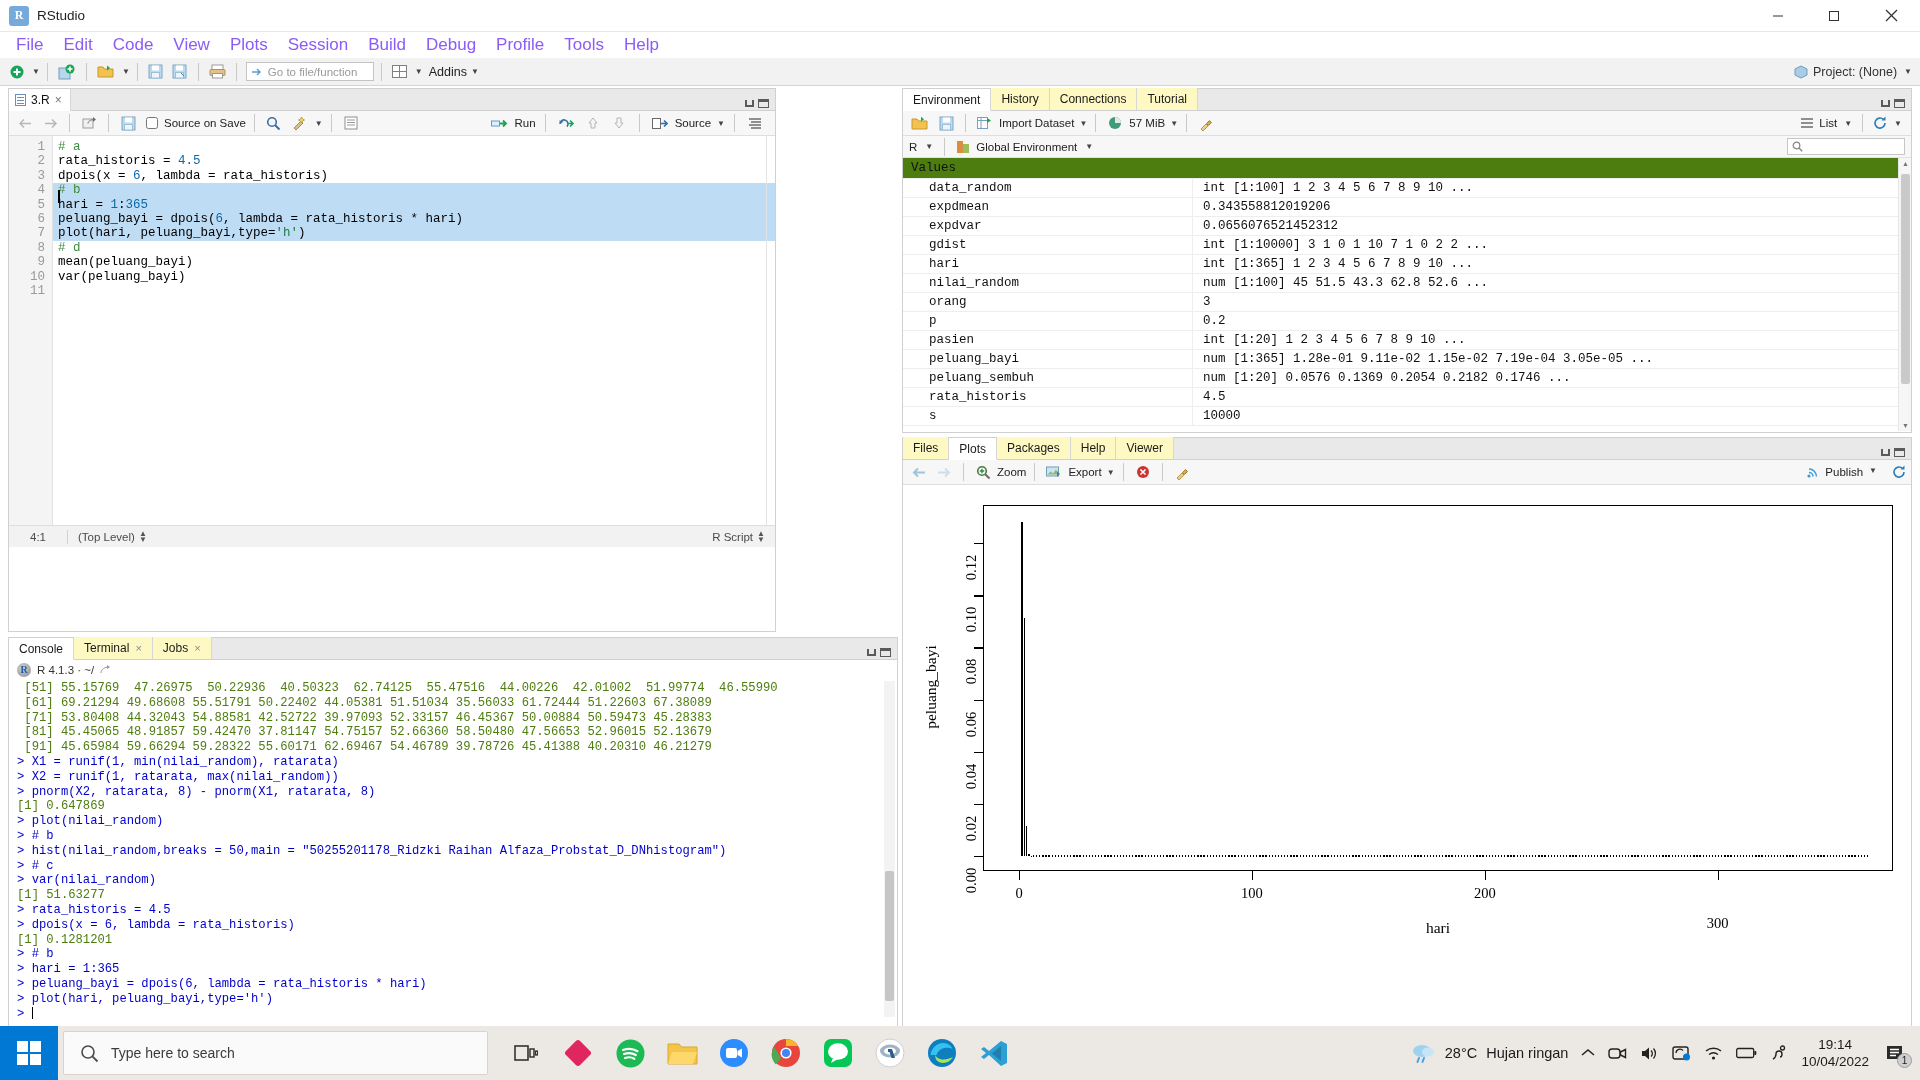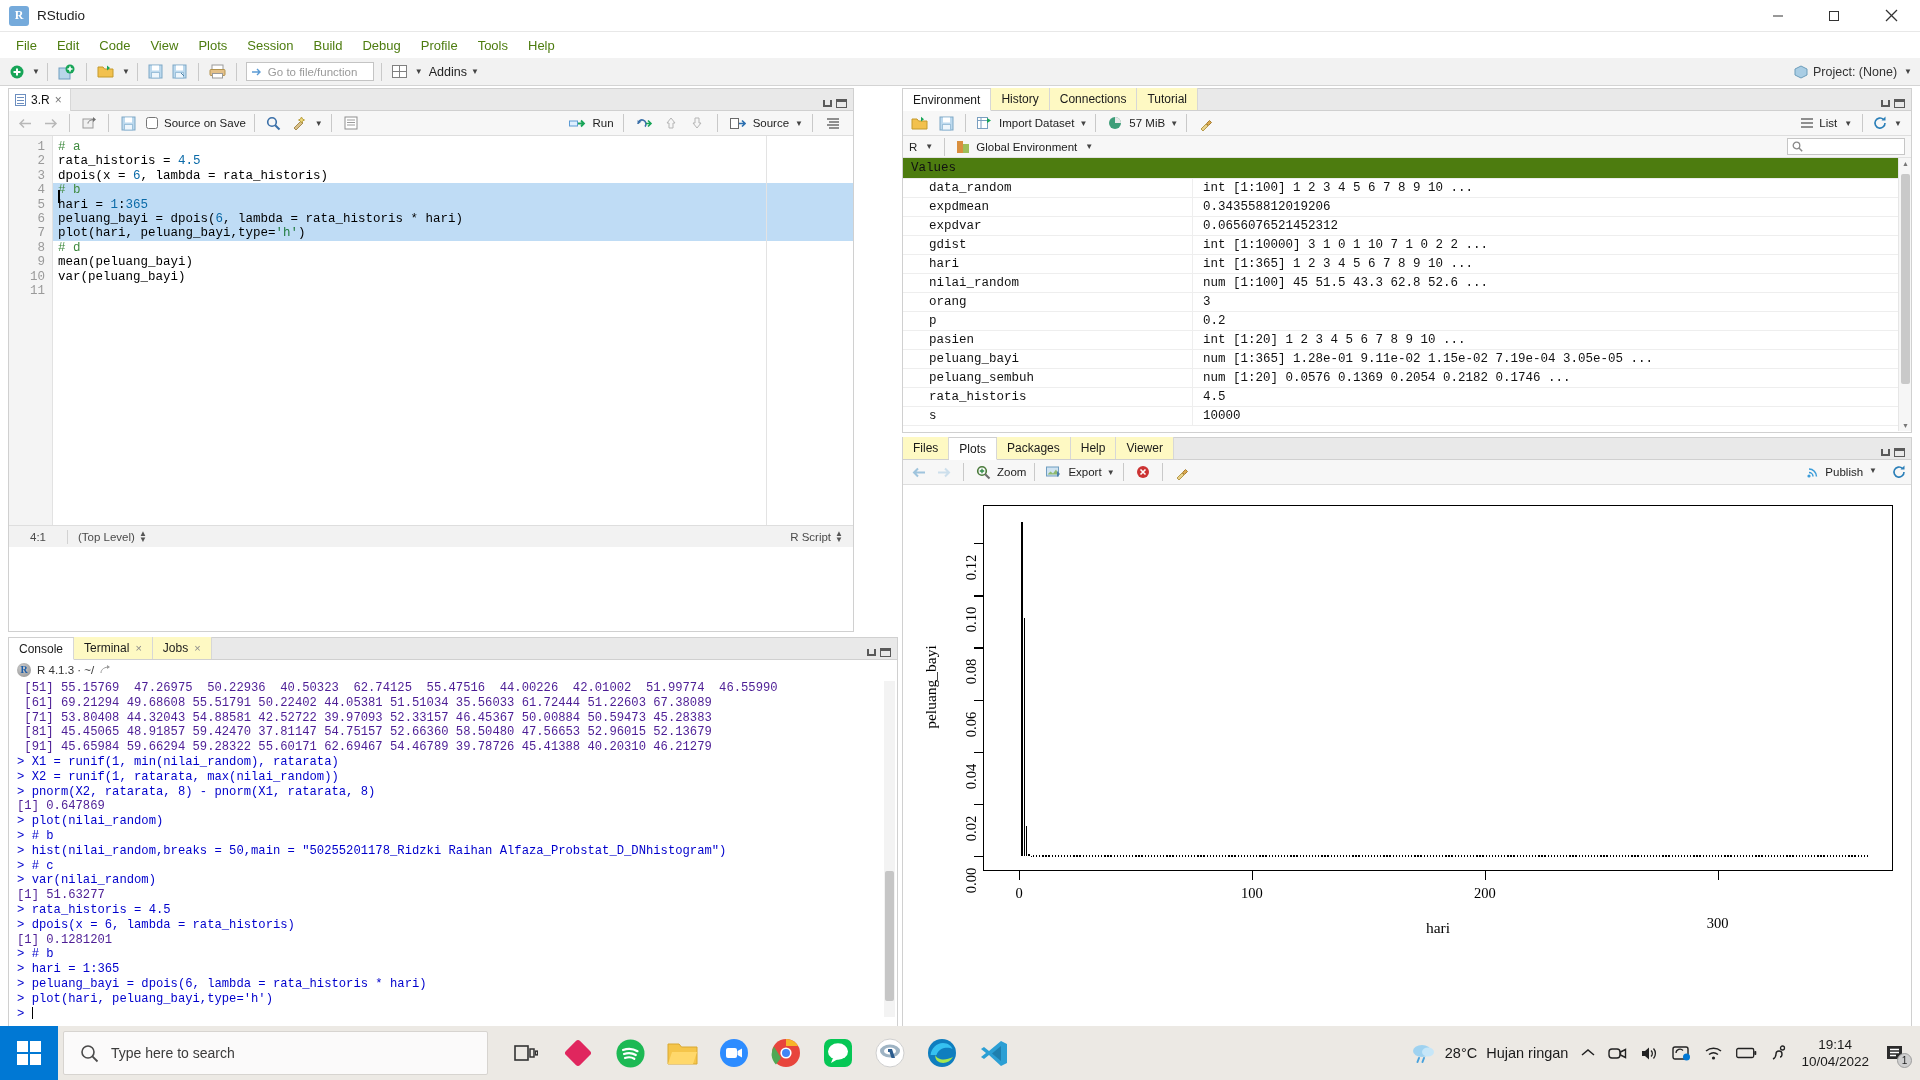--- a/index.html
+++ b/index.html
@@ -33,21 +33,21 @@
   .tb-btn.close { width: 58px; }
   .tb-btn svg { display: block; }
 
   
   .menubar {
     position: absolute; left: 0; top: 32px; width: 1920px; height: 26px;
     background: #ffffff; display: flex; align-items: center;
     padding-left: 6px;
   }
   .menu-item {
-    font-size: 13px; color: #4d7c0f; padding: 3px 10px; white-space: nowrap;
+    font-size: 17px; color: #8b5cf6; padding: 3px 10px; white-space: nowrap;
   }
 
   
   .toolbar {
     position: absolute; left: 0; top: 58px; width: 1920px; height: 28px;
     background: #f2f2f2; border-bottom: 1px solid #d4d4d4;
     display: flex; align-items: center; padding-left: 6px; gap: 2px;
   }
   .tbi {
     display: flex; align-items: center; justify-content: center;
@@ -90,21 +90,21 @@
             border-left: 2px solid #5a5a5a; border-right: 2px solid #5a5a5a; }
   .mm-max { width: 11px; height: 9px; border: 1.5px solid #5a5a5a; border-top-width: 3px; }
 
   .subtoolbar {
     height: 25px; background: #f7f7f7; border-bottom: 1px solid #dedede;
     display: flex; align-items: center; padding: 8px 5px; gap: 3px;
     font-size: 11.5px; color: #222;
   }
 
   
-  #source-pane { left: 8px; top: 88px; width: 846px; height: 544px; }
+  #source-pane { left: 8px; top: 88px; width: 768px; height: 544px; }
   #source-tabbar { height: 22px; background: #e9e9e9; display:flex; align-items:flex-end;
      border-bottom:1px solid #d0d0d0; }
   .src-tab {
     height: 22px; background: #ffffff; padding: 0 8px 0 6px; display: flex;
     align-items: center; gap: 5px; font-size: 12px; color: #111;
     border-right: 1px solid #d7d7d7; margin-bottom: -1px;
   }
   .doc-ico { width: 11px; height: 12px; background: #fff; border: 1px solid #6c8ebf;
     position: relative; }
   .doc-ico:after { content: ""; position: absolute; left: 1px; top: 2px; width: 7px;
@@ -151,21 +151,21 @@
   
   #console-pane { left: 8px; top: 637px; width: 890px; height: 390px; }
   .console-body {
     height: 340px; background: #fff; position: relative; overflow: hidden;
     padding: 2px 0 0 8px;
   }
   .cns {
     font-family: "Liberation Mono", monospace; font-size: 12.2px;
     line-height: 14.8px; white-space: pre; color: #0000cc;
   }
-  .cns.out { color: #4c1d95; }
+  .cns.out { color: #4d7c0f; }
   .console-head {
     height: 19px; display: flex; align-items: center; gap: 6px;
     font-size: 11.5px; color: #333; padding-left: 8px; background: #fff;
   }
   .rlogo {
     width: 14px; height: 14px; border-radius: 50%;
     background: radial-gradient(circle at 40% 35%, #cfcfcf, #8d8d8d);
     color: #1c5da8; font-weight: bold; font-size: 10px;
     display: flex; align-items: center; justify-content: center;
     font-family: "Liberation Serif", serif;

